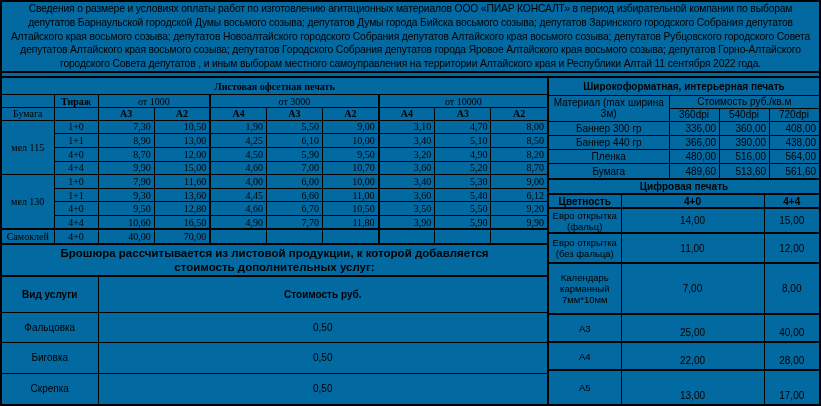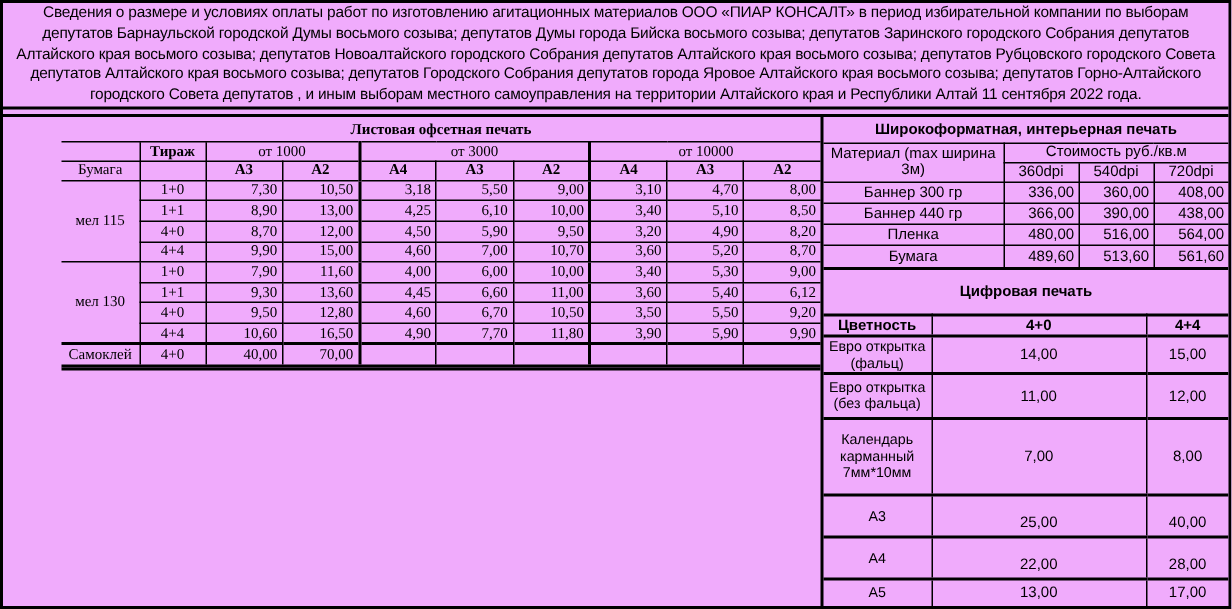--- a/index.html
+++ b/index.html
@@ -5,41 +5,41 @@
   * { box-sizing: border-box; margin: 0; padding: 0; }
   body {
     width: 821px; height: 406px;
     background: #fff;
     font-family: "Liberation Sans", sans-serif;
     color: #000;
   }
   .page {
     width: 821px; height: 406px;
     border: 2px solid #000;
-    background: #f0abfc;
+    background: #0369a1;
     display: flex; flex-direction: column;
   }
   
   .intro {
     height: 71px;
     border-bottom: 2px solid #000;
     display: flex; align-items: center; justify-content: center;
     padding: 1px 7px;
   }
   .intro p {
     font-size: 10.3px; line-height: 13.8px; text-align: center;
     letter-spacing: -0.15px;
   }
   .spacer { height: 3px; }
   
   .content {
     flex: 1; border-top: 2px solid #000;
     display: flex; overflow: hidden;
   }
-  .left-col  { width: 549px; border-right: 2px solid #000; display: flex; flex-direction: column; padding-left: 39px; }
+  .left-col  { width: 549px; border-right: 2px solid #000; display: flex; flex-direction: column; }
   .right-col { flex: 1; display: flex; flex-direction: column; }
   .hline { height: 2px; background: #000; flex: none; }
 
   table { border-collapse: collapse; border-style: hidden; width: 100%; table-layout: fixed; }
   td { border: 1px solid #000; overflow: hidden; }
   .b { font-weight: bold; }
   .ttl { font-weight: bold; text-align: center; font-size: 13px; }
   .num { text-align: right; padding-right: 3px; }
   .gs  { border-left-width: 2px; }   
   .bt2 { border-top-width: 2px; margin-top: 47px; }    
@@ -70,21 +70,21 @@
   .wide td { font-size: 10px; text-align: center; }
   .wide .num { text-align: center; padding-left: 16px; }
   .wide tr.tr-title { height: 16px; }
   .wide tr.tr-head  { height: 12px; }
   .wide tr.tr-data  { height: 13px; }
 
   
   .digital { flex: 1; }
   .digital td { font-size: 10px; text-align: center; border-width: 2px 1px; }
   .digital td.lbl { font-size: 9.5px; padding: 0 2px; }
-  .digital tr.tr-title { height: 30px; }
+  .digital tr.tr-title { height: 14px; }
   .digital tr.tr-head  { height: 14px; }
   .digital td.vbot { vertical-align: bottom; padding-bottom: 3px; margin-top: 16px; }
 </style>
 </head>
 <body>
 
 <div class="page">
 
   <div class="intro">
     <p>Сведения о размере и условиях оплаты работ по изготовлению агитационных материалов ООО «ПИАР КОНСАЛТ» в период избирательной компании по выборам депутатов Барнаульской городской Думы восьмого созыва; депутатов Думы города Бийска восьмого созыва; депутатов Заринского городского Собрания депутатов Алтайского края восьмого созыва; депутатов Новоалтайского городского Собрания депутатов Алтайского края восьмого созыва; депутатов Рубцовского городского Совета депутатов Алтайского края восьмого созыва; депутатов Городского Собрания депутатов города Яровое Алтайского края восьмого созыва; депутатов Горно-Алтайского городского Совета депутатов , и иным выборам  местного самоуправления на территории Алтайского края и Республики Алтай 11 сентября 2022 года.</p>
@@ -130,21 +130,21 @@
           <td class="b">А2</td>
           <td class="b gs">А4</td>
           <td class="b">А3</td>
           <td class="b">А2</td>
         </tr>
         <tr class="tr-data">
           <td rowspan="4">мел 115</td>
           <td>1+0</td>
           <td class="num">7,30</td>
           <td class="num">10,50</td>
-          <td class="num gs">3,18</td>
+          <td class="num gs">1,90</td>
           <td class="num">5,50</td>
           <td class="num">9,00</td>
           <td class="num gs">3,10</td>
           <td class="num">4,70</td>
           <td class="num">8,00</td>
         </tr>
         <tr class="tr-data">
           <td>1+1</td>
           <td class="num">8,90</td>
           <td class="num">13,00</td>
@@ -232,23 +232,50 @@
           <td class="num bt2"></td>
           <td class="num bt2 gs"></td>
           <td class="num bt2"></td>
           <td class="num bt2"></td>
         </tr>
       </tbody>
         </table>
 
       <div class="hline"></div>
 
+      <div class="brochure">
+        <p>Брошюра рассчитывается из листовой продукции, к которой добавляется стоимость дополнительных услуг:</p>
+      </div>
 
       <div class="hline"></div>
 
+      <table class="services">
+        <colgroup>
+            <col style="width:96px">
+            <col>
+          </colgroup>
+        <tbody>
+            <tr class="tr-head">
+          <td class="b">Вид услуги</td>
+          <td class="b">Стоимость руб.</td>
+        </tr>
+        <tr class="tr-row">
+          <td>Фальцовка</td>
+          <td>0,50</td>
+        </tr>
+        <tr class="tr-row">
+          <td>Биговка</td>
+          <td>0,50</td>
+        </tr>
+        <tr class="tr-row">
+          <td>Скрепка</td>
+          <td>0,50</td>
+        </tr>
+      </tbody>
+        </table>
     </div>
 
     <div class="right-col">
 
       <table class="wide">
         <colgroup>
           <col style="width:120px">
             <col style="width:50px">
             <col style="width:50px">
             <col style="width:50px">

